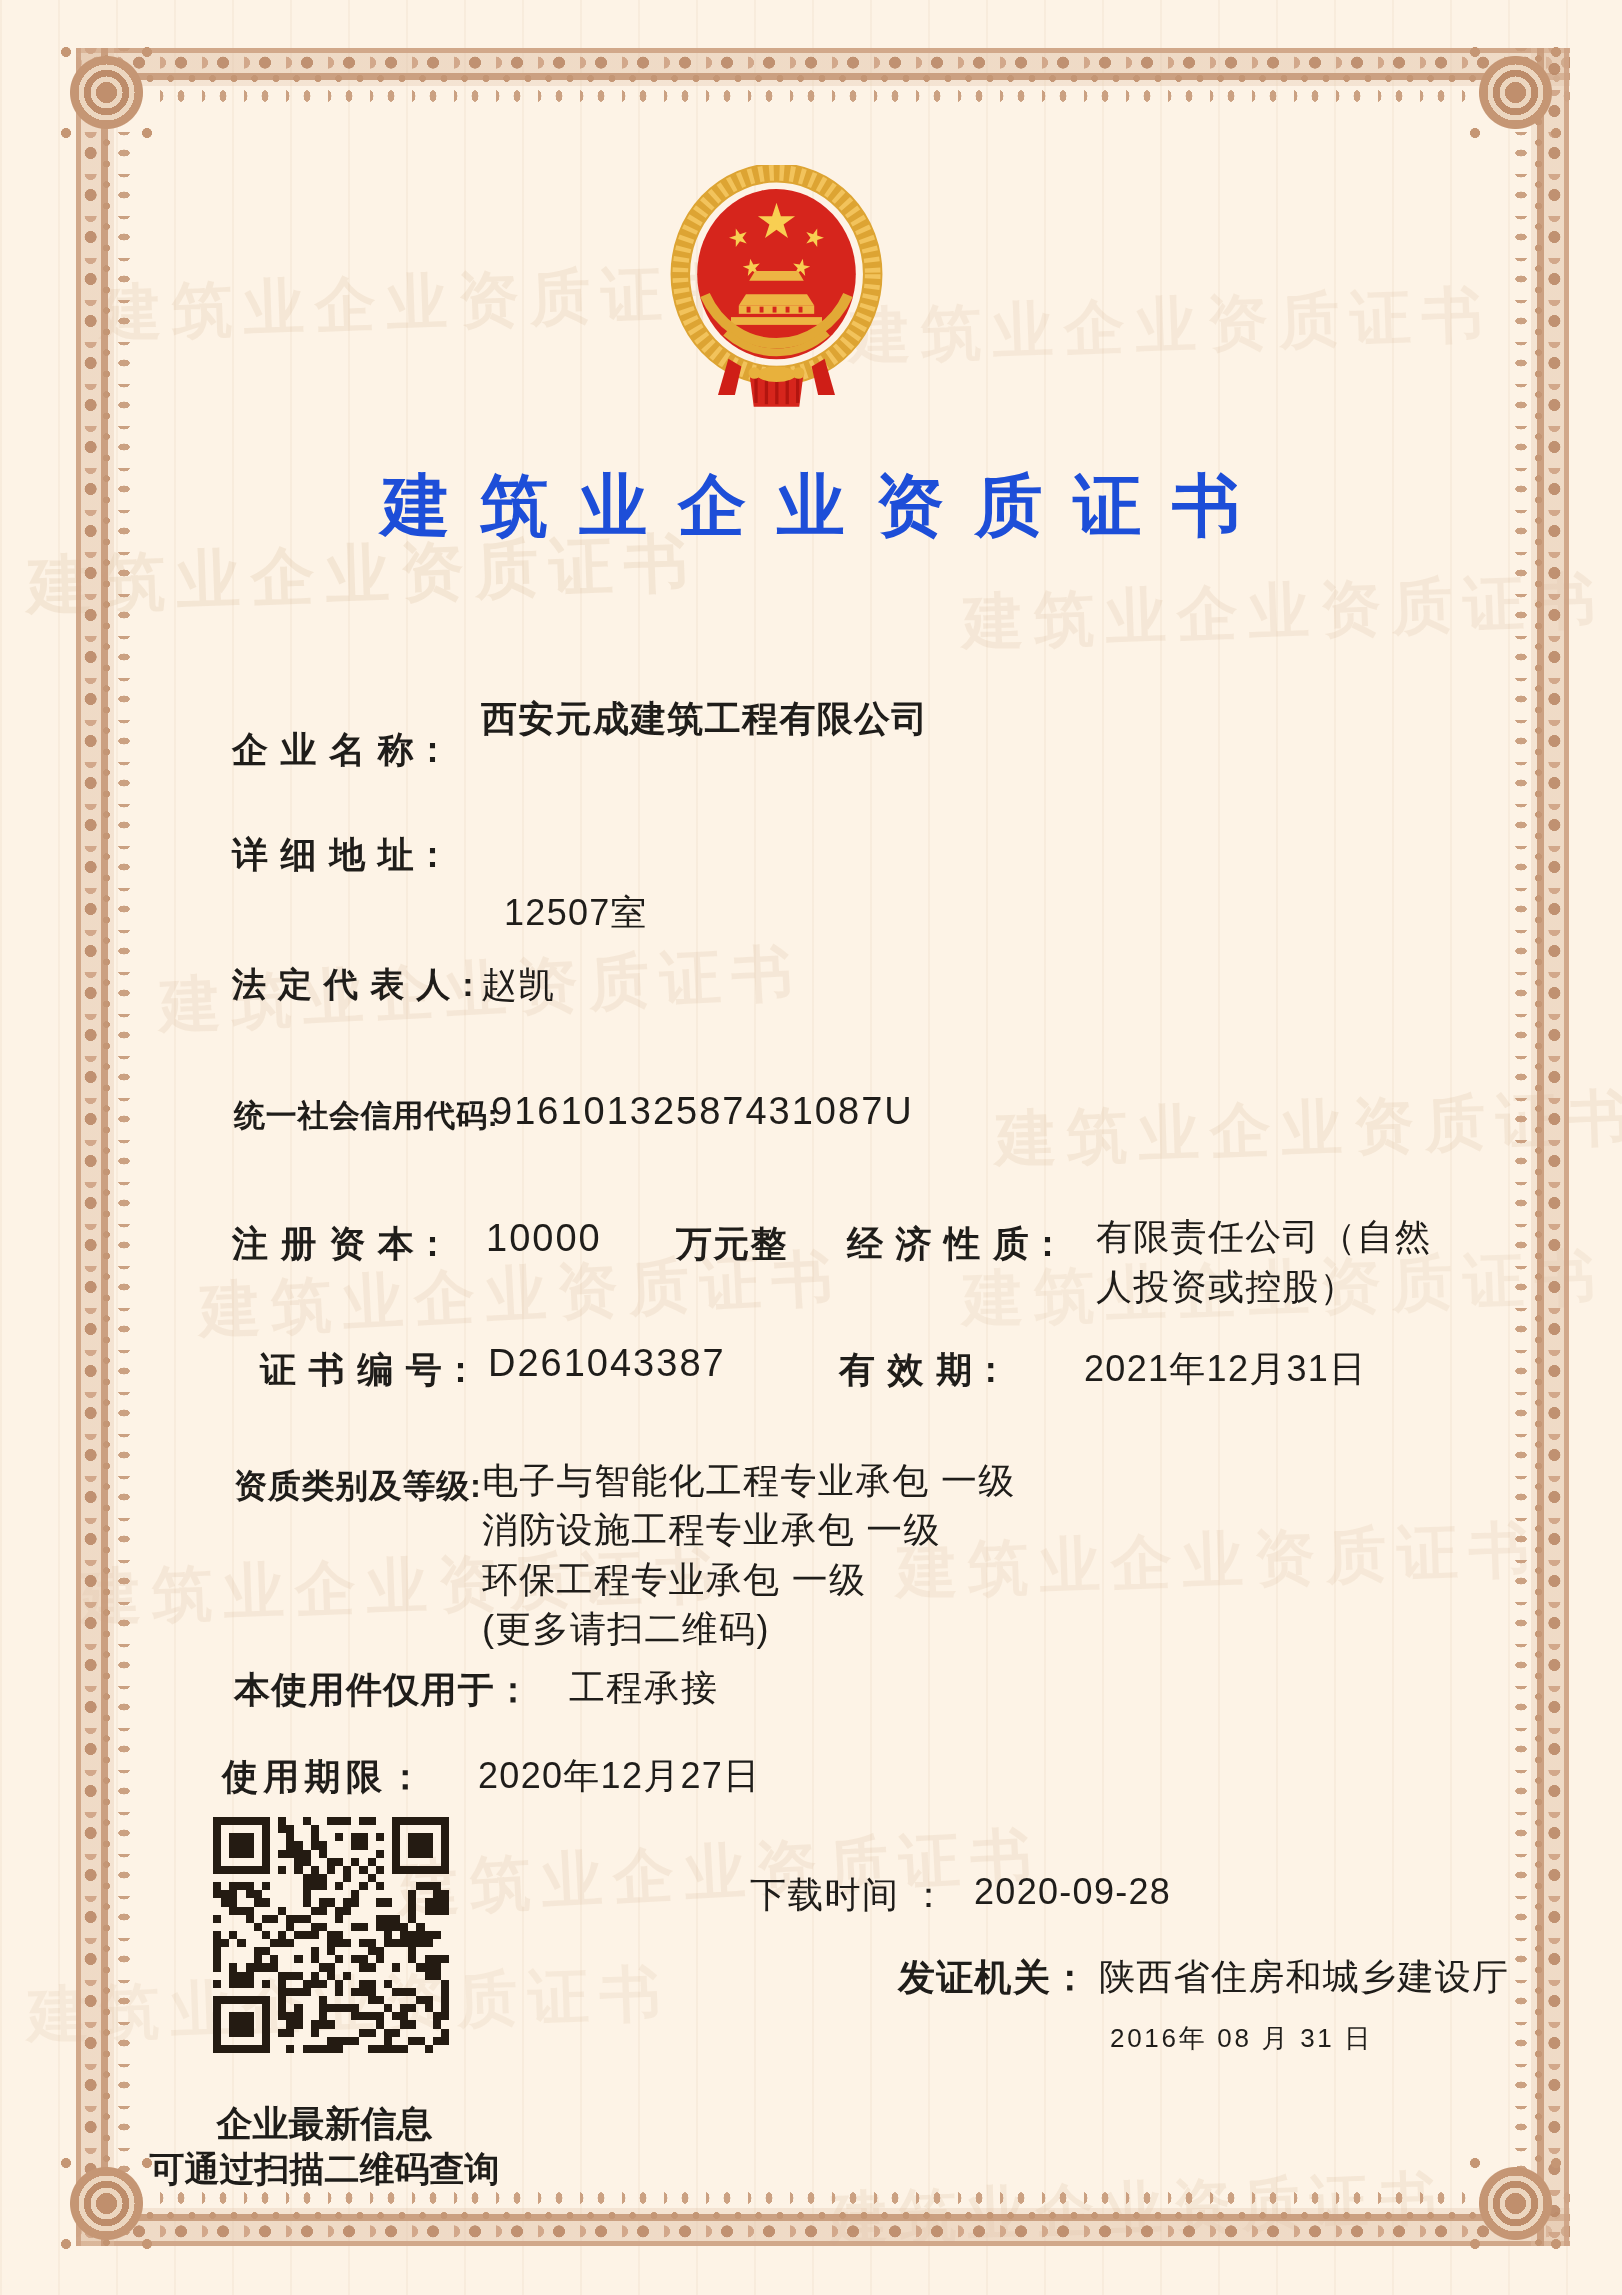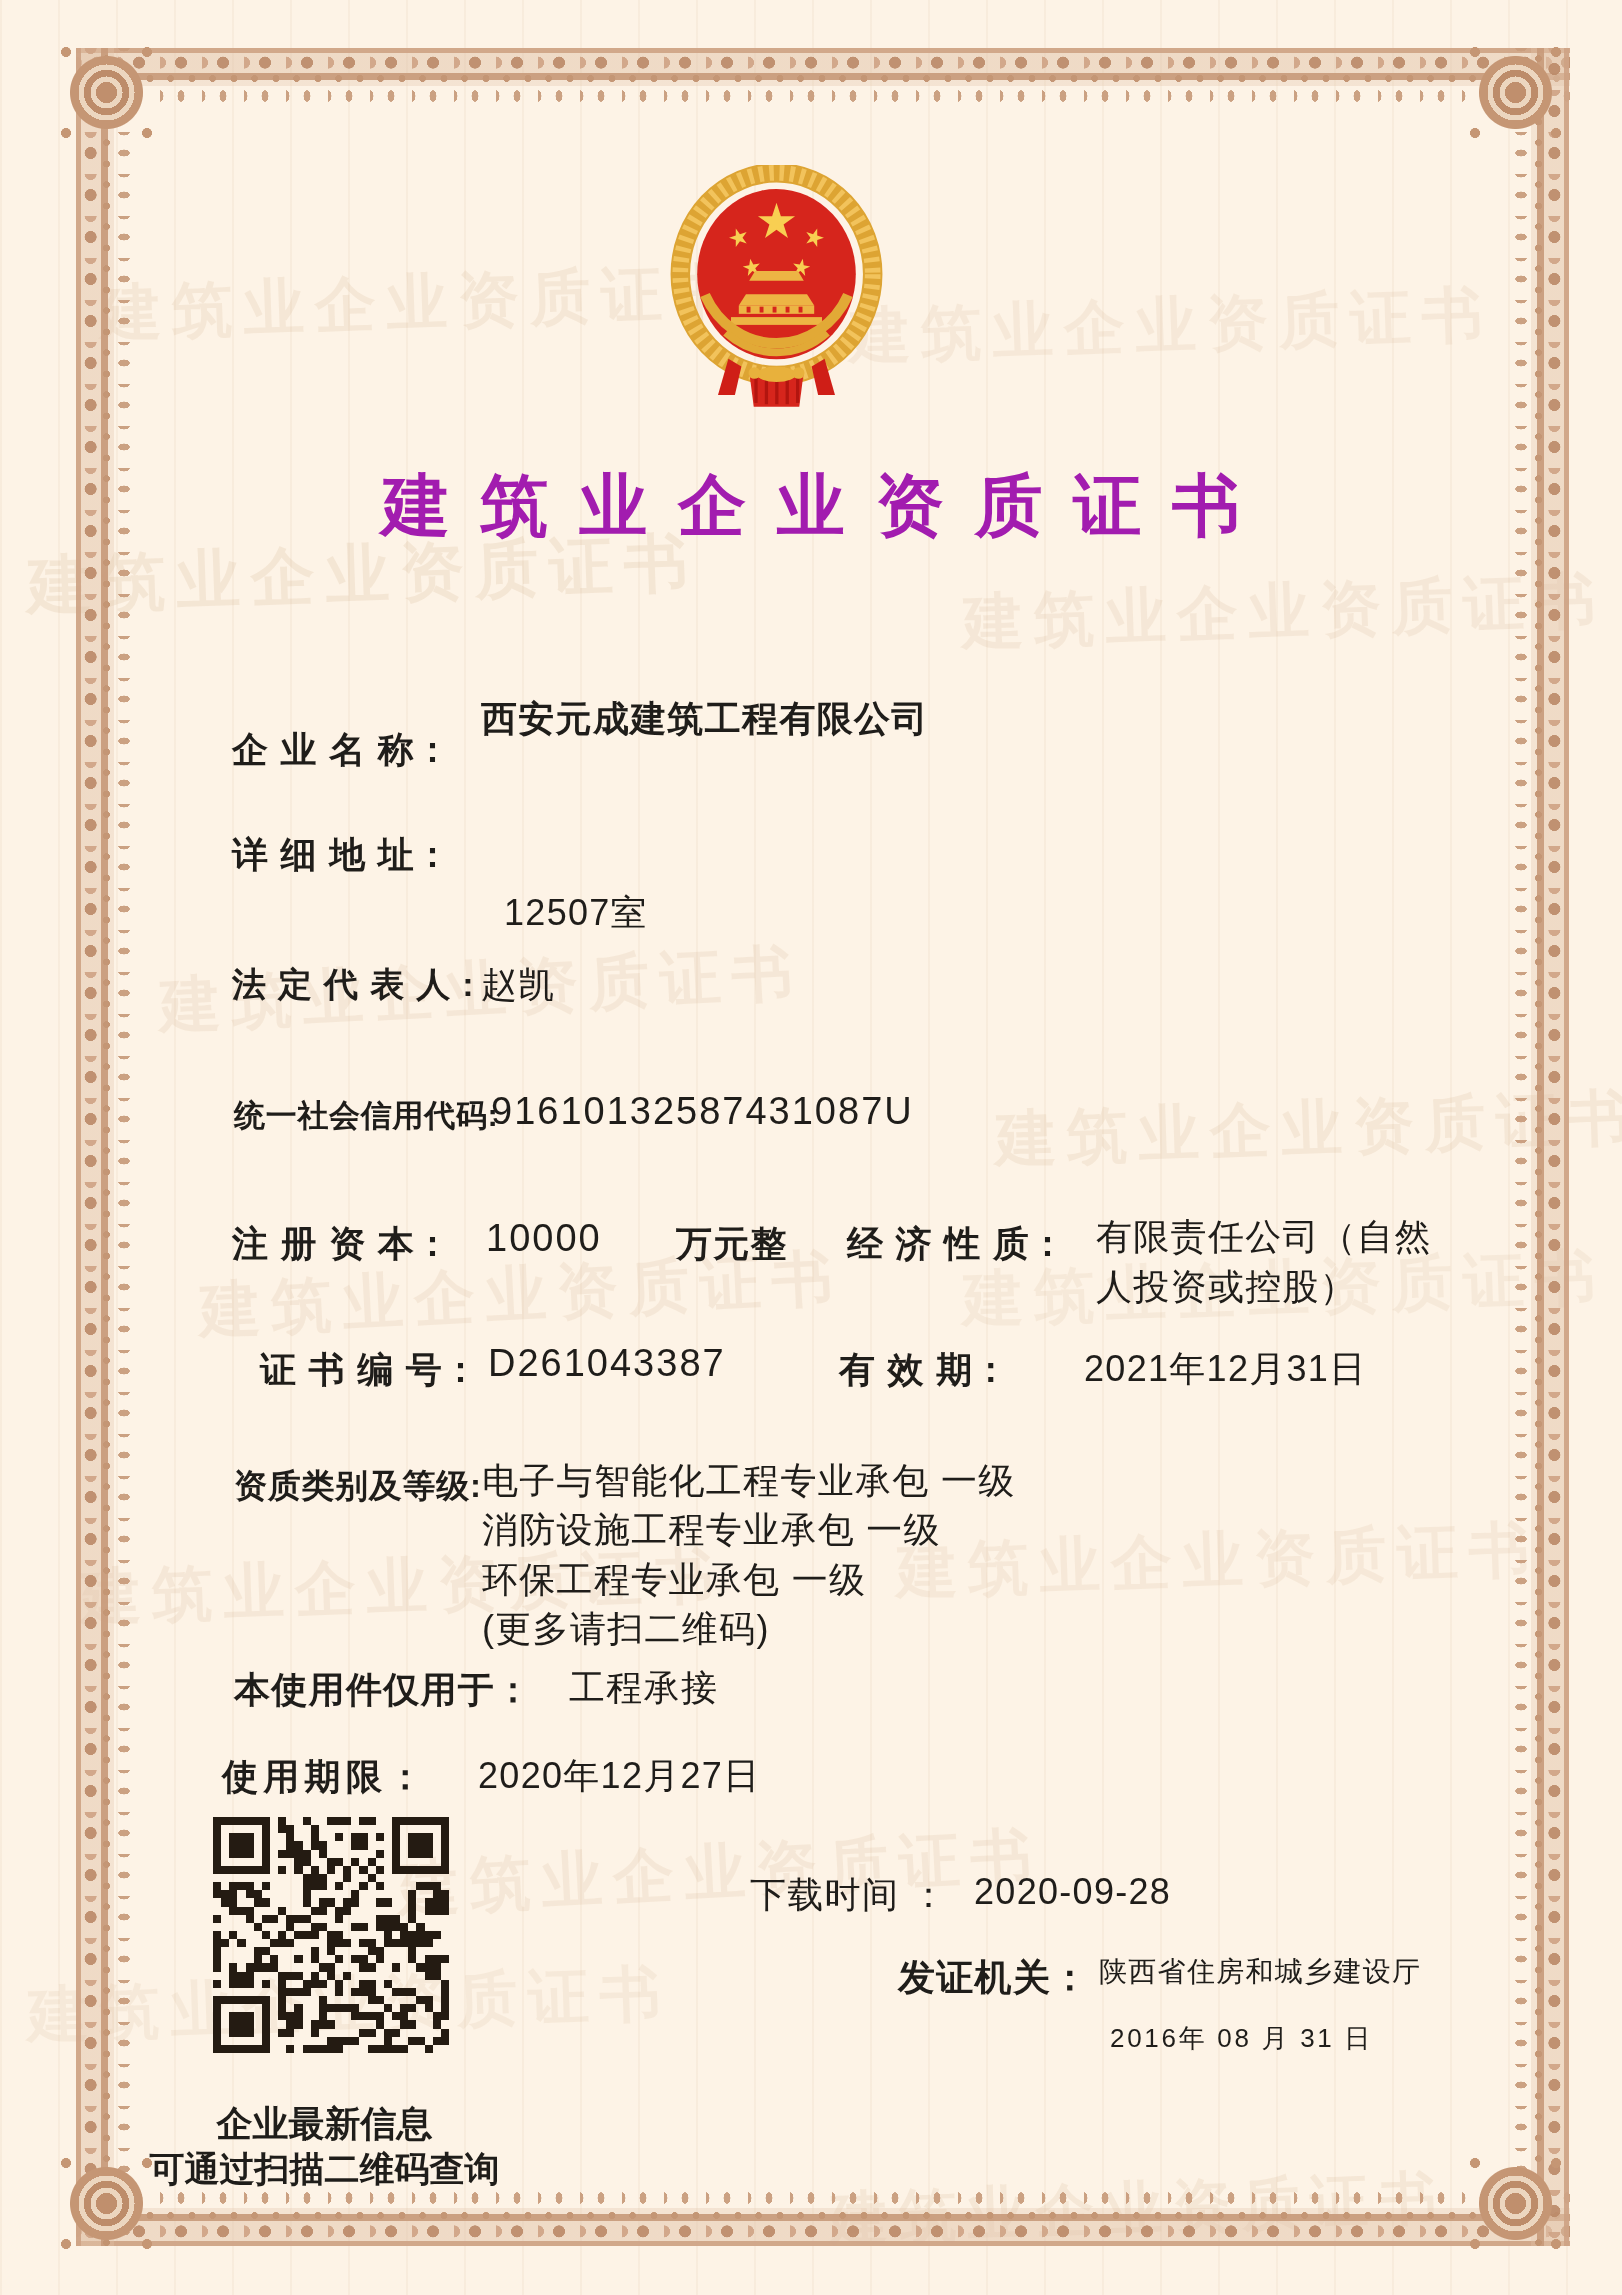--- a/index.html
+++ b/index.html
@@ -66,21 +66,21 @@
     color:#c49a6e; font-weight:bold; letter-spacing:10.6px;
   }
 
   
   .emblem { position:absolute; left:665px; top:165px; width:223px; height:247px; }
 
   
   .title {
     position:absolute; left:0; right:0; top:461px; margin:0;
     text-align:center; font-size:68px; font-weight:bold;
-    letter-spacing:1.3px; word-spacing:9.3px; color:#a21caf;
+    letter-spacing:1.3px; word-spacing:9.3px; color:#1d4ed8;
   }
   .abs { position:absolute; white-space:nowrap; }
   .lbl { font-weight:bold; font-size:36px; letter-spacing:1.3px; }
   .val { font-weight:normal; font-size:36px; letter-spacing:1.3px; }
   .val-strong { font-weight:bold; font-size:36px; letter-spacing:1.3px; }
   .mono-big { font-size:38px; letter-spacing:2px; }
   .qr { position:absolute; left:213px; top:1817px; width:236px; height:236px; }
   .qr-caption { position:absolute; left:119px; width:411px; text-align:center; font-weight:bold; }
 </style>
 </head>
@@ -593,19 +593,19 @@
         <rect x="21" y="28" width="1" height="1"></rect>
         <rect x="22" y="28" width="1" height="1"></rect>
         <rect x="23" y="28" width="1" height="1"></rect>
         <rect x="26" y="28" width="1" height="1"></rect>
       </g>
     </svg>
 
   <span class="abs val" style="left:750px; top:1871px;">下载时间 ：</span>
   <span class="abs val" style="left:965px; top:1871px;margin-left:9px;">2020-09-28</span>
   <span class="abs lbl" style="left:898px; top:1953px; font-size:37px;">发证机关：</span>
-  <span class="abs val" style="left:1099px; top:1953px; font-size:28px;">陕西省住房和城乡建设厅</span>
+  <span class="abs val" style="left:1099px; top:1953px; font-size:36px;">陕西省住房和城乡建设厅</span>
   <span class="abs val" style="left:1110px; top:2021px; font-size:26px; letter-spacing:2.7px;">2016年 08 月 31 日</span>
 
   <div class="qr-caption" style="top:2146px; font-size:35px;">可通过扫描二维码查询</div>
   <div class="qr-caption" style="top:2100px; font-size:36px;">企业最新信息</div>
 </div>
 
 
 </body></html>

